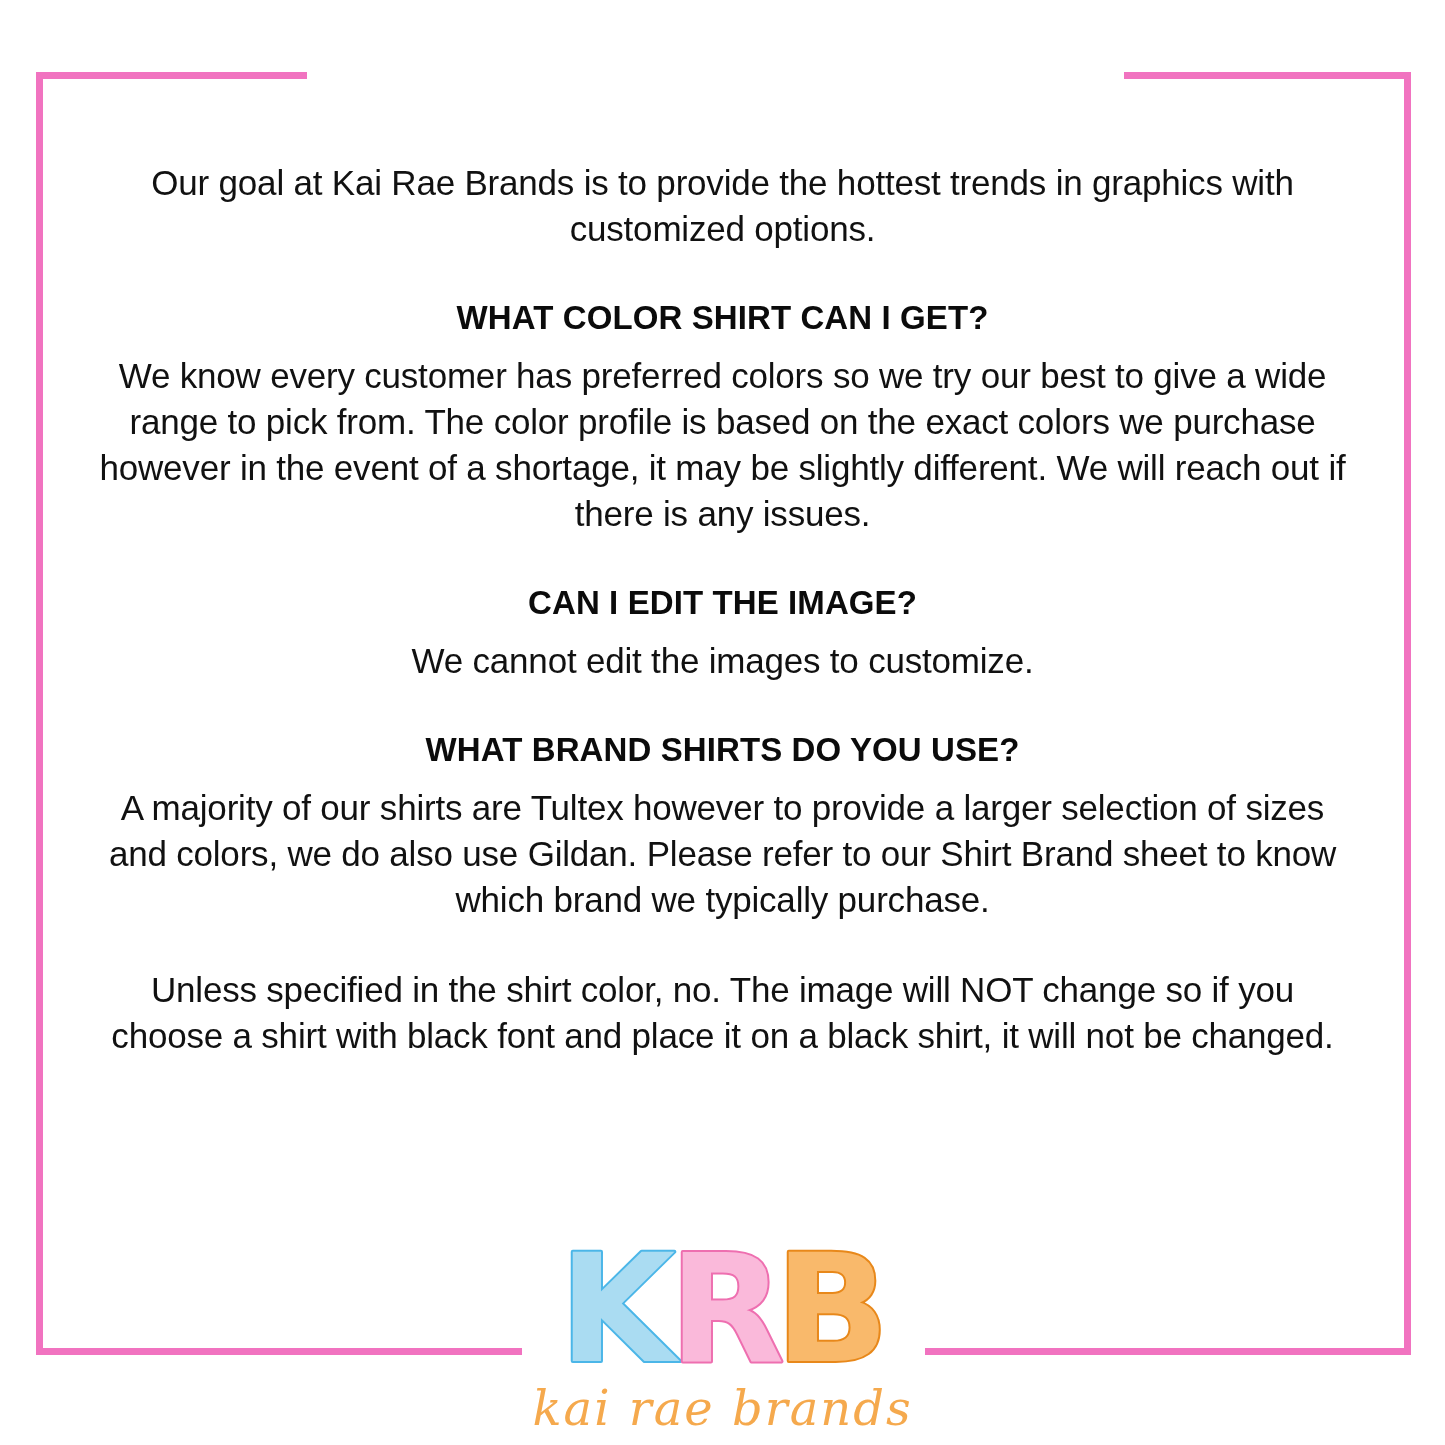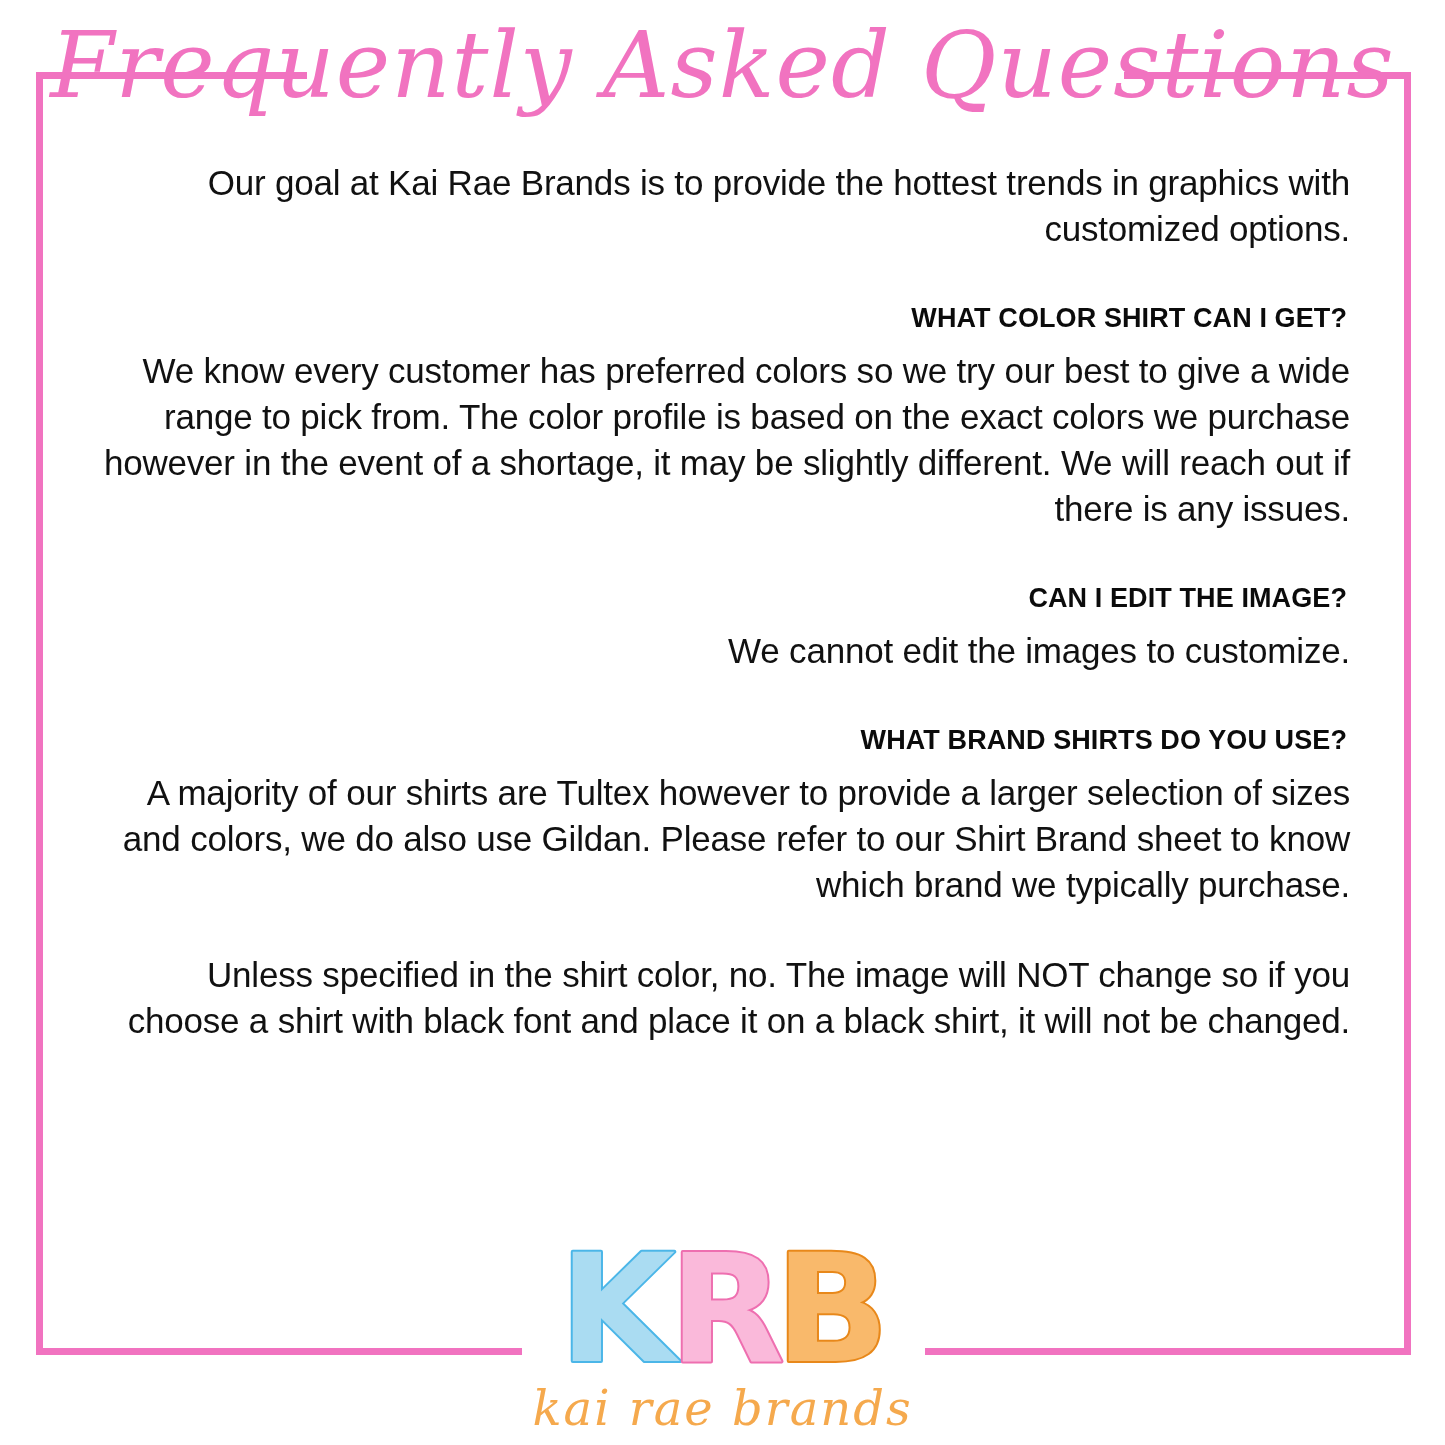--- a/index.html
+++ b/index.html
@@ -56,41 +56,41 @@
     letter-spacing: 1px;
     white-space: nowrap;
   }
 
   
   .content {
     position: absolute;
     left: 95px;
     top: 160px;
     width: 1255px;
-    text-align: right;
+    text-align: center;
   }
 
   .para {
     color: #111111;
     font-family: "Liberation Sans", sans-serif;
     font-weight: 300;
     font-size: 35px;
     line-height: 46px;
     margin: 0;
     letter-spacing: -0.2px;
   }
 
   .heading {
     color: #0b0b0b;
     font-family: "Liberation Sans", sans-serif;
     font-weight: 700;
-    font-size: 27px;
+    font-size: 33px;
     line-height: 44px;
     letter-spacing: 0.1px;
-    margin: 3px;
+    margin: 13px;
     text-transform: uppercase;
   }
 
   .qa { margin-top: 44px; }
   .qa .para { margin-top: 8px; }
 
   .intro { margin-top: 0; }
 
   
   .logo-wrap {
@@ -120,21 +120,20 @@
 
 <div id="page">
 
   <div class="frame-line frame-left"></div>
   <div class="frame-line frame-right"></div>
   <div class="frame-line frame-top-l"></div>
   <div class="frame-line frame-top-r"></div>
   <div class="frame-line frame-bot-l"></div>
   <div class="frame-line frame-bot-r"></div>
 
-  <div class="title">Frequently Asked Questions</div>
 
   <div class="content">
 
     <p class="para intro">Our goal at Kai Rae Brands is to provide the hottest trends in graphics with customized options.</p>
 
     <div class="qa">
       <p class="heading">WHAT COLOR SHIRT CAN I GET?</p>
       <p class="para">We know every customer has preferred colors so we try our best to give a wide range to pick from. The color profile is based on the exact colors we purchase however in the event of a shortage, it may be slightly different. We will reach out if there is any issues.</p>
     </div>
 

